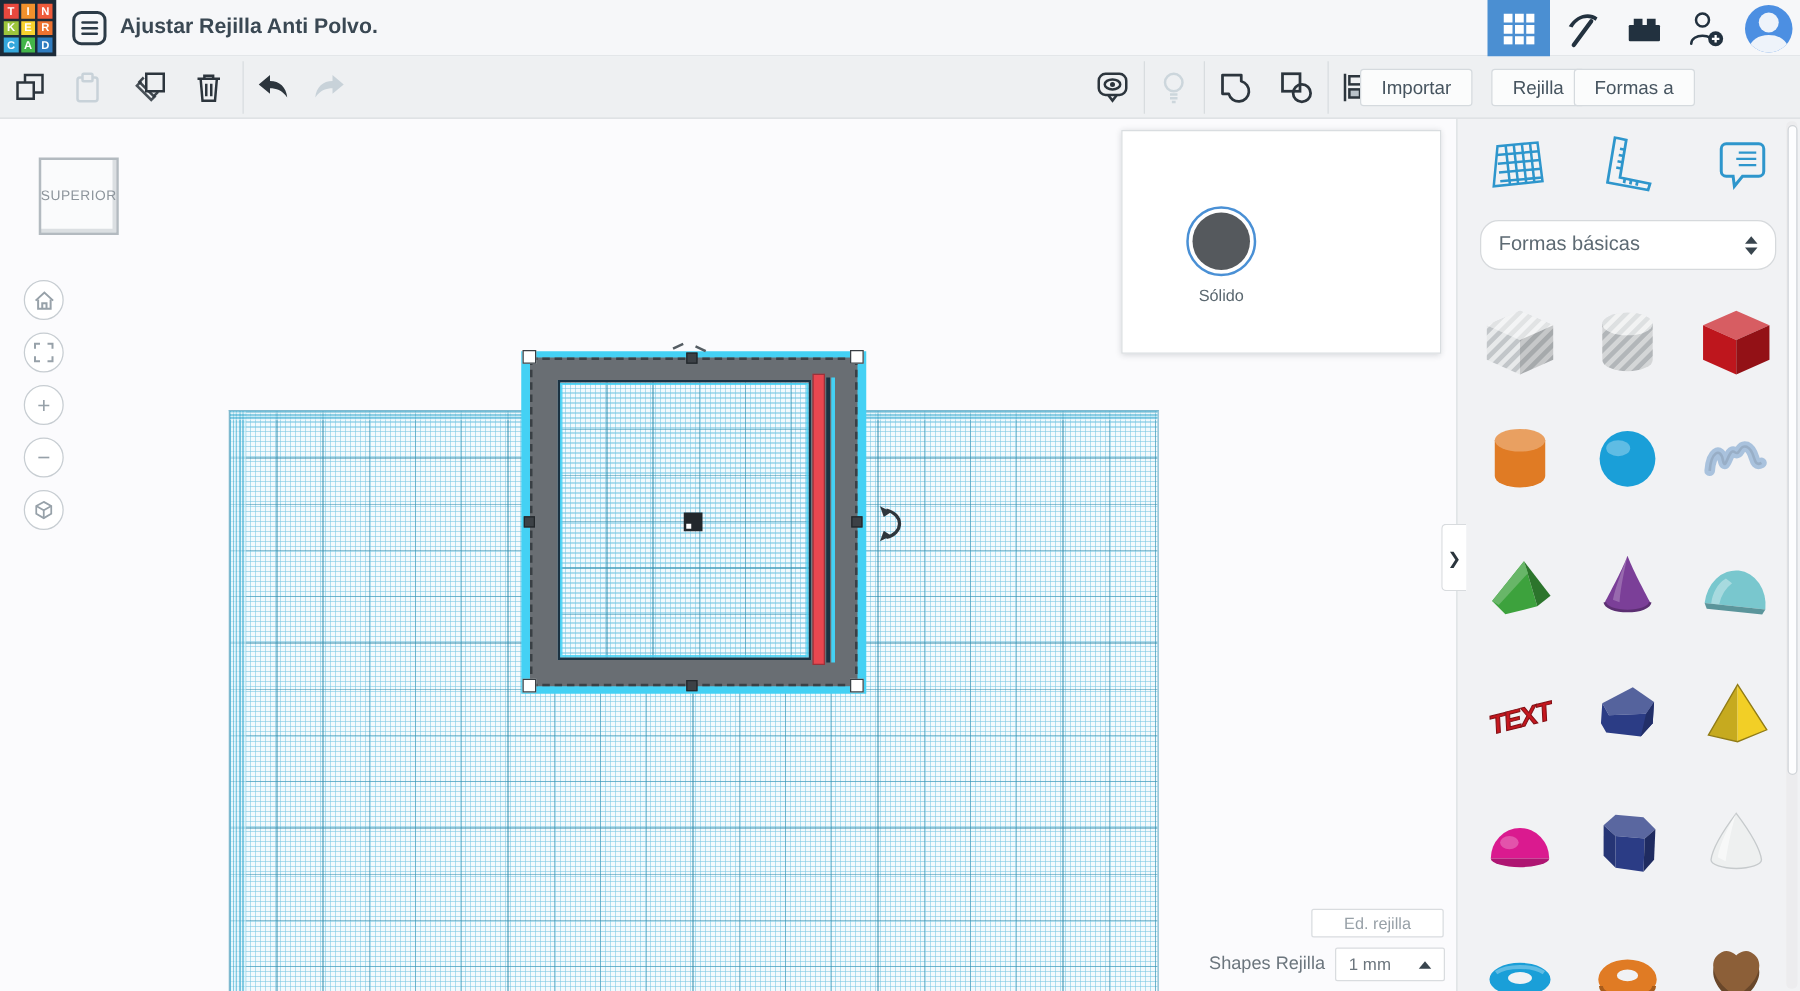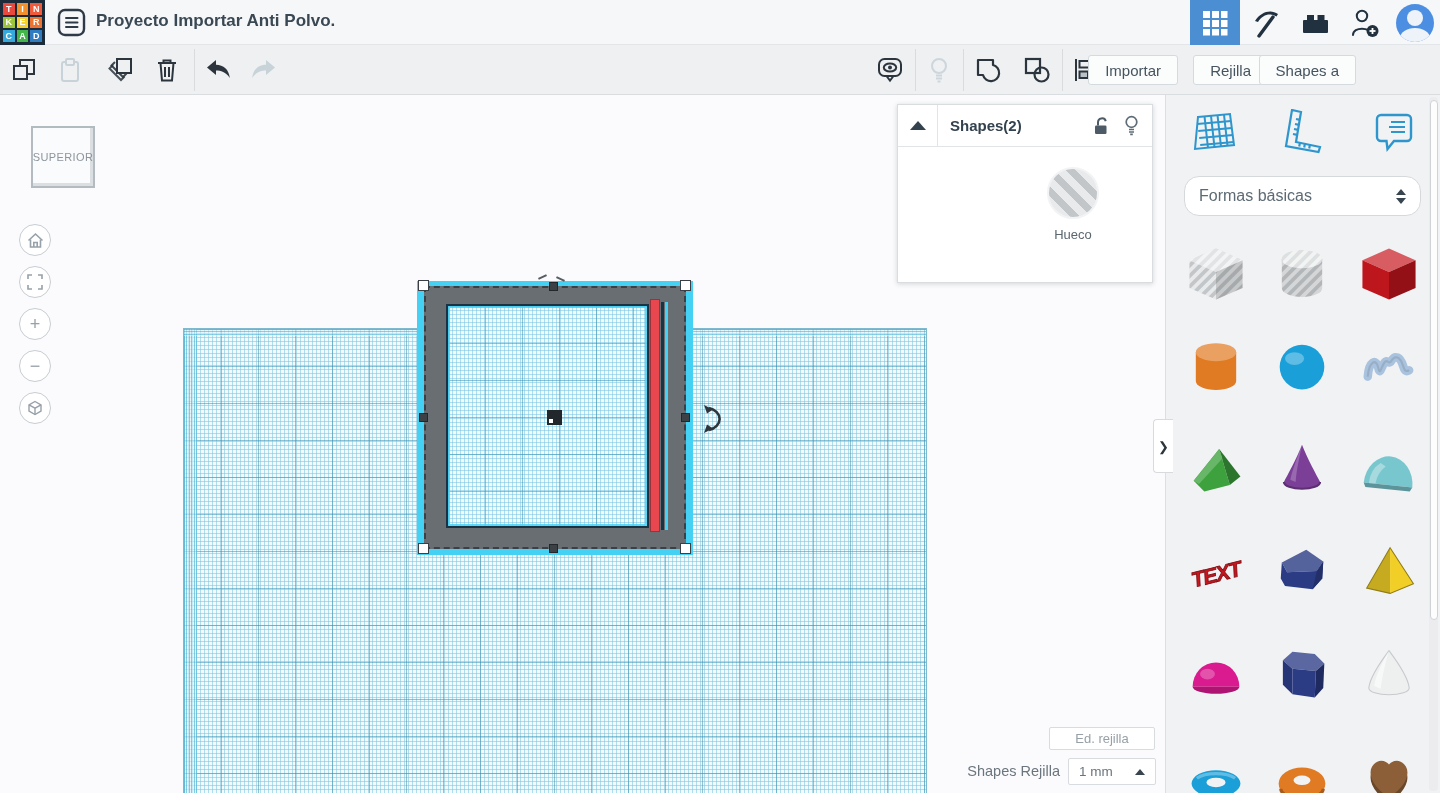--- a/index.html
+++ b/index.html
@@ -109,21 +109,21 @@
   <button id="menu-btn">
     <svg width="29" height="29" viewBox="0 0 29 29">
         <rect x="2" y="2" width="25" height="25" rx="6" fill="none" stroke="#2c3b47" stroke-width="2.4"></rect>
     <g stroke="#2c3b47" stroke-width="2" stroke-linecap="round">
           <line x1="9" y1="10" x2="20.5" y2="10"></line>
           <line x1="9" y1="14.5" x2="20.5" y2="14.5"></line>
           <line x1="9" y1="19" x2="20.5" y2="19"></line>
         </g>
       </svg>
   </button>
-  <div id="title">Proyecto Importar Anti Polvo.</div>
+  <div id="title">Ajustar Rejilla Anti Polvo.</div>
   <div id="header-right">
     <div class="htile active">
       <svg width="26" height="26" viewBox="0 0 26 26">
           <g fill="#fff">
             <rect x="1" y="1" width="7" height="7"></rect>
             <rect x="10" y="1" width="7" height="7"></rect>
             <rect x="19" y="1" width="6.5" height="7"></rect>
             <rect x="1" y="10" width="7" height="7"></rect>
             <rect x="10" y="10" width="7" height="7"></rect>
             <rect x="19" y="10" width="6.5" height="7"></rect>
@@ -257,21 +257,21 @@
   <button class="tbtn" style="left:1111px">
     <svg width="28" height="27" viewBox="0 0 28 27">
         <polygon points="11,5 11,23 2,23" fill="#2c353d"></polygon>
         <line x1="14" y1="2" x2="14" y2="25" stroke="#2c353d" stroke-width="2"></line>
         <polygon points="17,5 17,23 26,23" fill="none" stroke="#2c353d" stroke-width="2"></polygon>
       </svg>
   </button>
 
   <button class="cmd-btn" style="right:262px">Importar</button>
   <button class="cmd-btn" style="right:172px">Rejilla</button>
-  <button class="cmd-btn" style="right:84px">Shapes a</button>
+  <button class="cmd-btn" style="right:84px">Formas a</button>
 </div>
 
 <div id="canvas">
   <div id="workplane" class="graph">
     <div id="plane-edge-l"></div>
     <div id="plane-edge-t"></div>
   </div>
 </div>
 
 <div class="objpart" id="obj-cyan"></div>
@@ -329,41 +329,25 @@
 </button>
 
 <button id="edit-grid-btn">Ed. rejilla</button>
 <div id="snap-label">Shapes Rejilla</div>
 <div id="snap-dropdown">
   <span class="txt">1 mm</span>
   <span class="caret"></span>
 </div>
 
 <div id="shapes-panel">
-  <div id="sp-header">
-    <div id="sp-collapse">
-        <span class="tri"></span>
-      </div>
-    <div id="sp-title">Shapes(2)</div>
-    <div class="sp-ico">
-      <svg width="20" height="20" viewBox="0 0 20 20">
-          <rect x="4" y="9.5" width="11.5" height="8.5" rx="1.3" fill="#4c5b66"></rect>
-          <path d="M7,9.5 V6.5 a4,4 0 0 1 7.8,-1.4" fill="none" stroke="#4c5b66" stroke-width="2"></path>
-        </svg>
-    </div>
-    <div class="sp-ico" style="margin-right:6px">
-      <svg width="17" height="21" viewBox="0 0 17 21" fill="none" stroke="#5d6c76" stroke-width="1.7">
-          <circle cx="8.5" cy="7" r="5.3"></circle>
-          <path d="M6,14.5 h5 M6,17 h5 M7.2,19.3 h2.6"></path>
-        </svg>
-    </div>
-  </div>
-  <div class="sp-item" style="left:130px">
-    <div id="hollow-circ"></div>
-    <div class="lbl">Hueco</div>
+  <div class="sp-item" style="left:34px">
+    <div id="solid-circ">
+        <i></i>
+      </div>
+    <div class="lbl">Sólido</div>
   </div>
 </div>
 
 <div id="sidebar">
   <div class="side-ico" style="left:18px">
     <svg width="48" height="46" viewBox="0 0 48 46" fill="none" stroke="#2e96cc" stroke-width="2">
         <path d="M8,8 L40,5 L44,36 L5,40 Z"></path>
         <path d="M14.5,7.4 L18,39 M21,6.8 L24.5,38.3 M27.5,6.2 L31,37.6 M34,5.6 L37.5,37"></path>
         <path d="M7.2,15 L41,12 M8.2,22 L42,19 M9.2,29 L43,26 M10.2,36 L43.8,33"></path>
       </svg>

